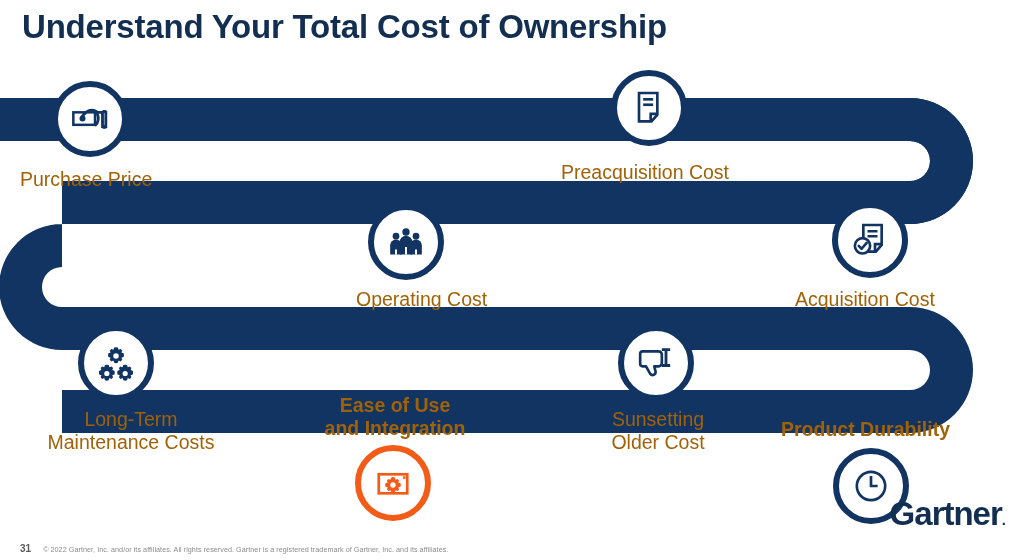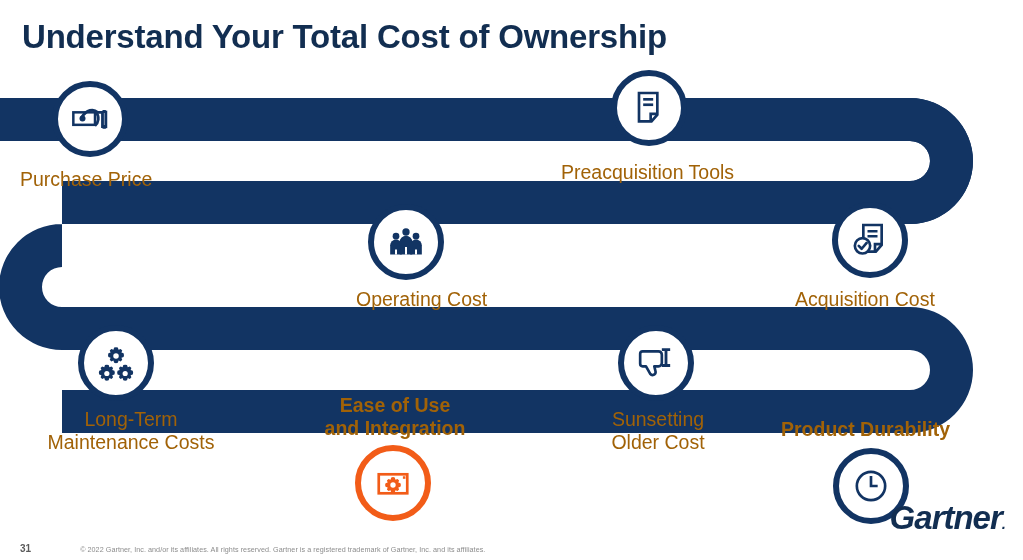--- a/index.html
+++ b/index.html
@@ -20,21 +20,21 @@
     position: absolute;
     inset: 0;
     width: 1023px;
     height: 560px;
   }
 
   
   #slide-title {
     position: absolute;
     left: 22px;
-    top: 17px;
+    top: 7px;
     width: 960px;
     font-size: 33px;
     font-weight: bold;
     color: #122E51;
     letter-spacing: -0.2px;
     line-height: 40px;
     white-space: nowrap;
   }
 
   
@@ -83,32 +83,30 @@
   }
   #page-number {
     font-size: 10px;
     font-weight: bold;
     color: #5b5b5b;
   }
   #copyright {
     font-size: 7.2px;
     color: #8c8c8c;
     letter-spacing: 0.05px;
-    margin-left: 37px;
   }
   #gartner-logo {
     position: absolute;
     right: 18px;
     bottom: 16px;
     font-size: 33px;
     font-weight: bold;
     color: #122E51;
     letter-spacing: -1.0px;
-    line-height: 40px;
-    font-style: italic;
+    line-height: 48px;
   }
   #gartner-logo .tm {
     font-size: 15px;
     vertical-align: baseline;
   }
 </style>
 </head>
 <body>
 
 <div id="slide">
@@ -152,21 +150,21 @@
   <div class="node-label" style="left:20px; top:168px;">Purchase Price</div>
 
   <div class="node" style="left:611px; top:70px;">
     <svg width="40" height="40" viewBox="0 0 48 48">
       <path d="M12 6 H 34 V 32 L 27 40 H 12 Z" fill="none" stroke="#123463" stroke-width="3.2" stroke-linejoin="miter"></path>
       <path d="M34 31 L 26 31 L 26 40" fill="none" stroke="#123463" stroke-width="3.2"></path>
       <rect x="17" y="12" width="12" height="3.2" fill="#123463"></rect>
       <rect x="17" y="18.5" width="12" height="3.2" fill="#123463"></rect>
     </svg>
   </div>
-  <div class="node-label" style="left:561px; top:161px;">Preacquisition Tools</div>
+  <div class="node-label" style="left:561px; top:161px;">Preacquisition Cost</div>
 
   <div class="node" style="left:832px; top:202px;">
     <svg width="40" height="40" viewBox="0 0 48 48">
       <path d="M16 6 H 38 V 30 L 31 38 H 16 Z" fill="none" stroke="#123463" stroke-width="3.2" stroke-linejoin="miter"></path>
       <path d="M38 29 L 30 29 L 30 38" fill="none" stroke="#123463" stroke-width="3.2"></path>
       <rect x="21" y="12" width="12" height="3" fill="#123463"></rect>
       <rect x="21" y="18" width="12" height="3" fill="#123463"></rect>
       <circle cx="15" cy="31" r="9.2" fill="#ffffff" stroke="#123463" stroke-width="3.2"></circle>
       <path d="M10.5 31 L 14 34.5 L 20 27.5" fill="none" stroke="#123463" stroke-width="3.2" stroke-linecap="round" stroke-linejoin="round"></path>
     </svg>

